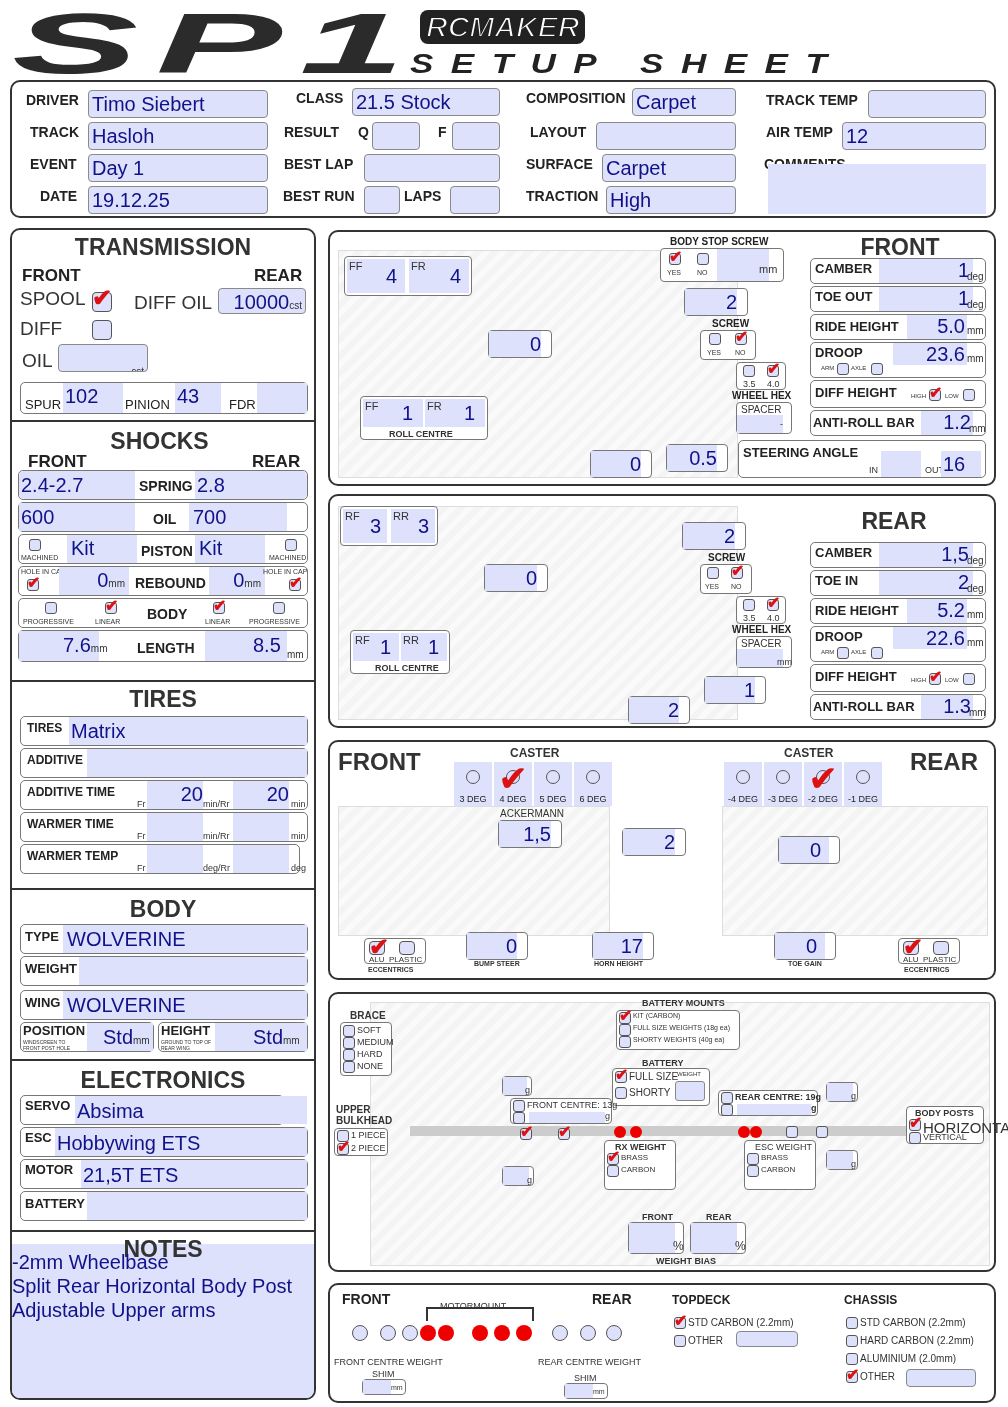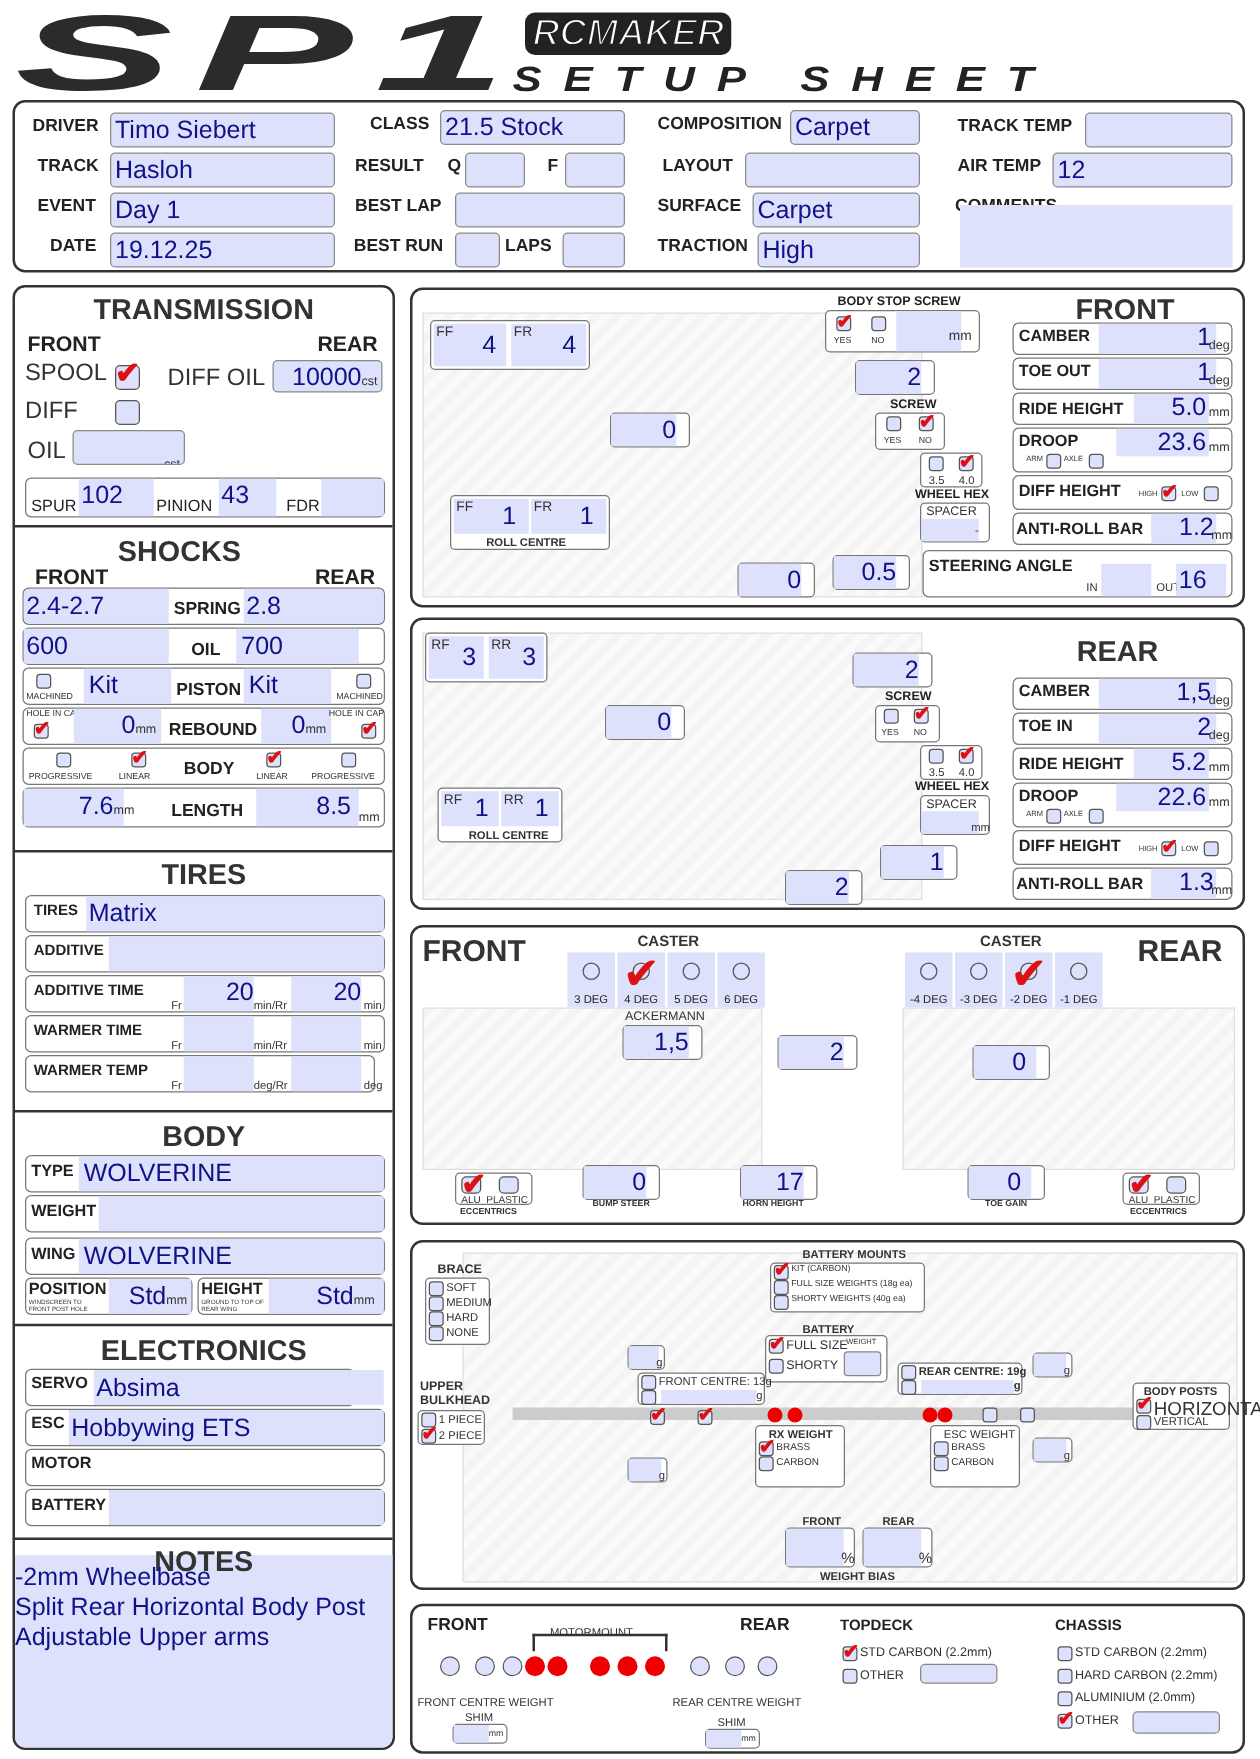--- a/index.html
+++ b/index.html
@@ -102,21 +102,21 @@
       </div>
     <span class="abs" style="left:208px;top:14px;font-size:13px;">FDR</span>
     <div class="fill" style="left:236px;top:0;width:50px;height:30px;">
         <span class="val"></span>
       </div>
   </div>
 </div>
 <div class="abs" style="left:12px;top:420px;width:302px;height:2px;background:#333;"></div>
 
 <div class="abs" style="left:12px;top:422px;width:302px;height:258px;">
-  <div class="title" style="left:0;top:6px;width:263px;">SHOCKS</div>
+  <div class="title" style="left:16px;top:6px;width:263px;">SHOCKS</div>
   <span class="lbl" style="left:16px;top:30px;font-size:17px;">FRONT</span>
   <span class="lbl" style="left:240px;top:30px;font-size:17px;">REAR</span>
 
   <div class="row" style="left:6px;top:48px;width:290px;height:30px;">
     <div class="fill" style="left:0;top:0;width:116px;height:28px;border-radius:5px 0 0 5px;">
         <span class="val" style="left:2px;top:3px;">2.4-2.7</span>
       </div>
     <span class="lbl" style="left:120px;top:7px;">SPRING</span>
     <div class="fill" style="left:176px;top:0;width:112px;height:28px;border-radius:0 5px 5px 0;">
         <span class="val" style="left:2px;top:3px;">2.8</span>
@@ -280,20 +280,23 @@
       </div>
   </div>
   <div class="row" style="left:8px;top:66px;width:288px;height:30px;">
     <span class="lbl" style="left:4px;top:2px;font-size:13px;">ESC</span>
     <div class="fill" style="left:34px;top:0;width:252px;height:28px;">
         <span class="val" style="left:2px;top:4px;">Hobbywing ETS</span>
       </div>
   </div>
   <div class="row" style="left:8px;top:98px;width:288px;height:30px;">
     <span class="lbl" style="left:4px;top:2px;font-size:13px;">MOTOR</span>
+    <div class="fill" style="left:60px;top:0;width:226px;height:28px;">
+        <span class="val" style="left:2px;top:4px;">21,5T ETS</span>
+      </div>
   </div>
   <div class="row" style="left:8px;top:130px;width:288px;height:30px;">
     <span class="lbl" style="left:4px;top:4px;font-size:13px;">BATTERY</span>
     <div class="fill" style="left:66px;top:0;width:220px;height:28px;">
         <span class="val"></span>
       </div>
   </div>
 </div>
 <div class="abs" style="left:12px;top:1230px;width:302px;height:2px;background:#333;"></div>
 

